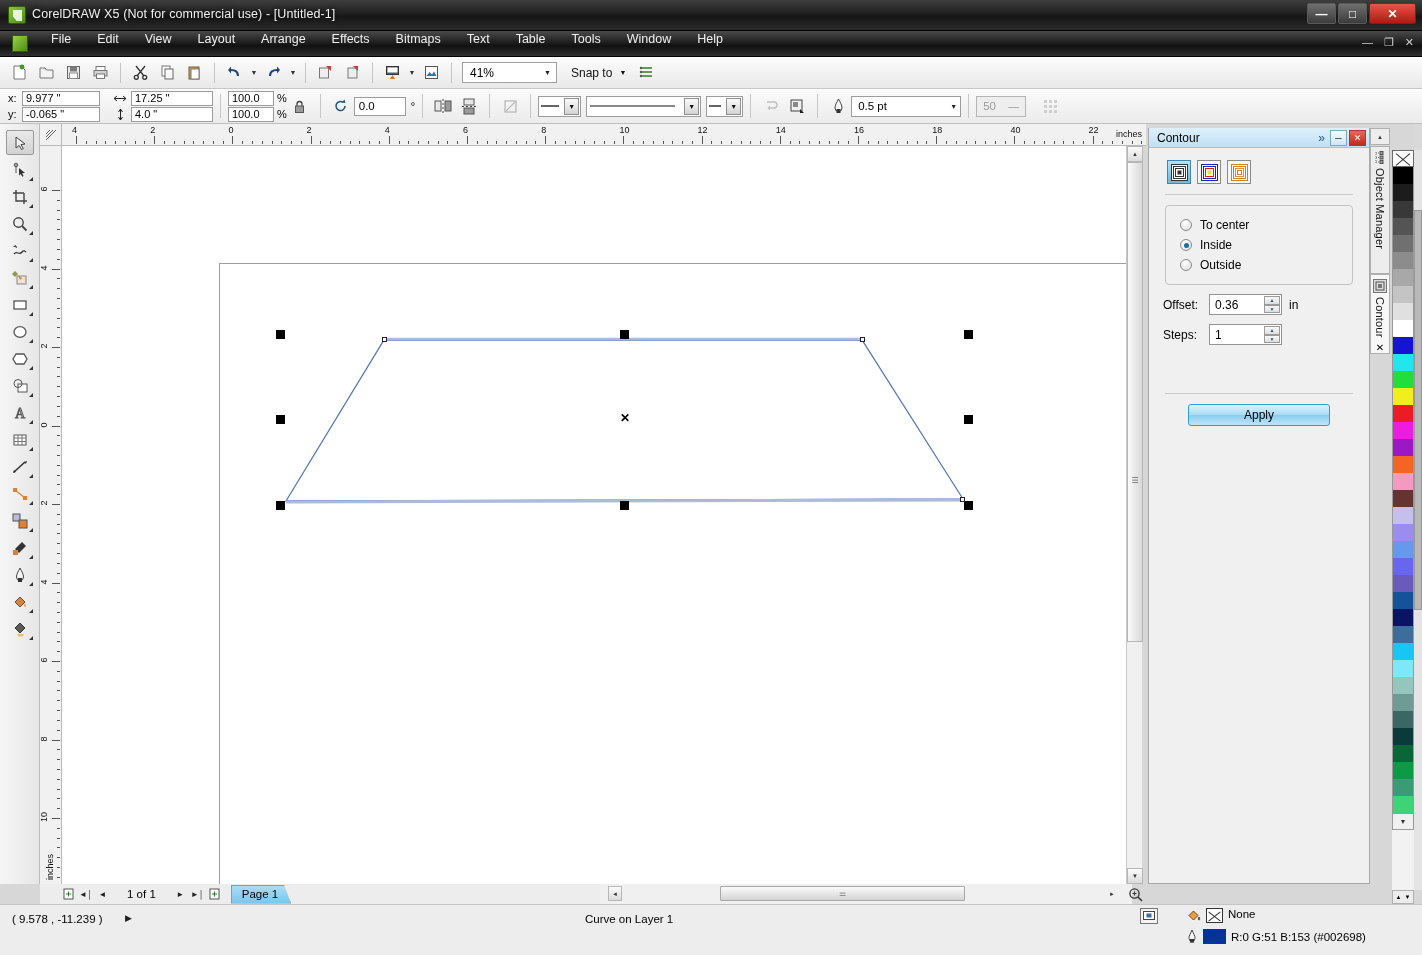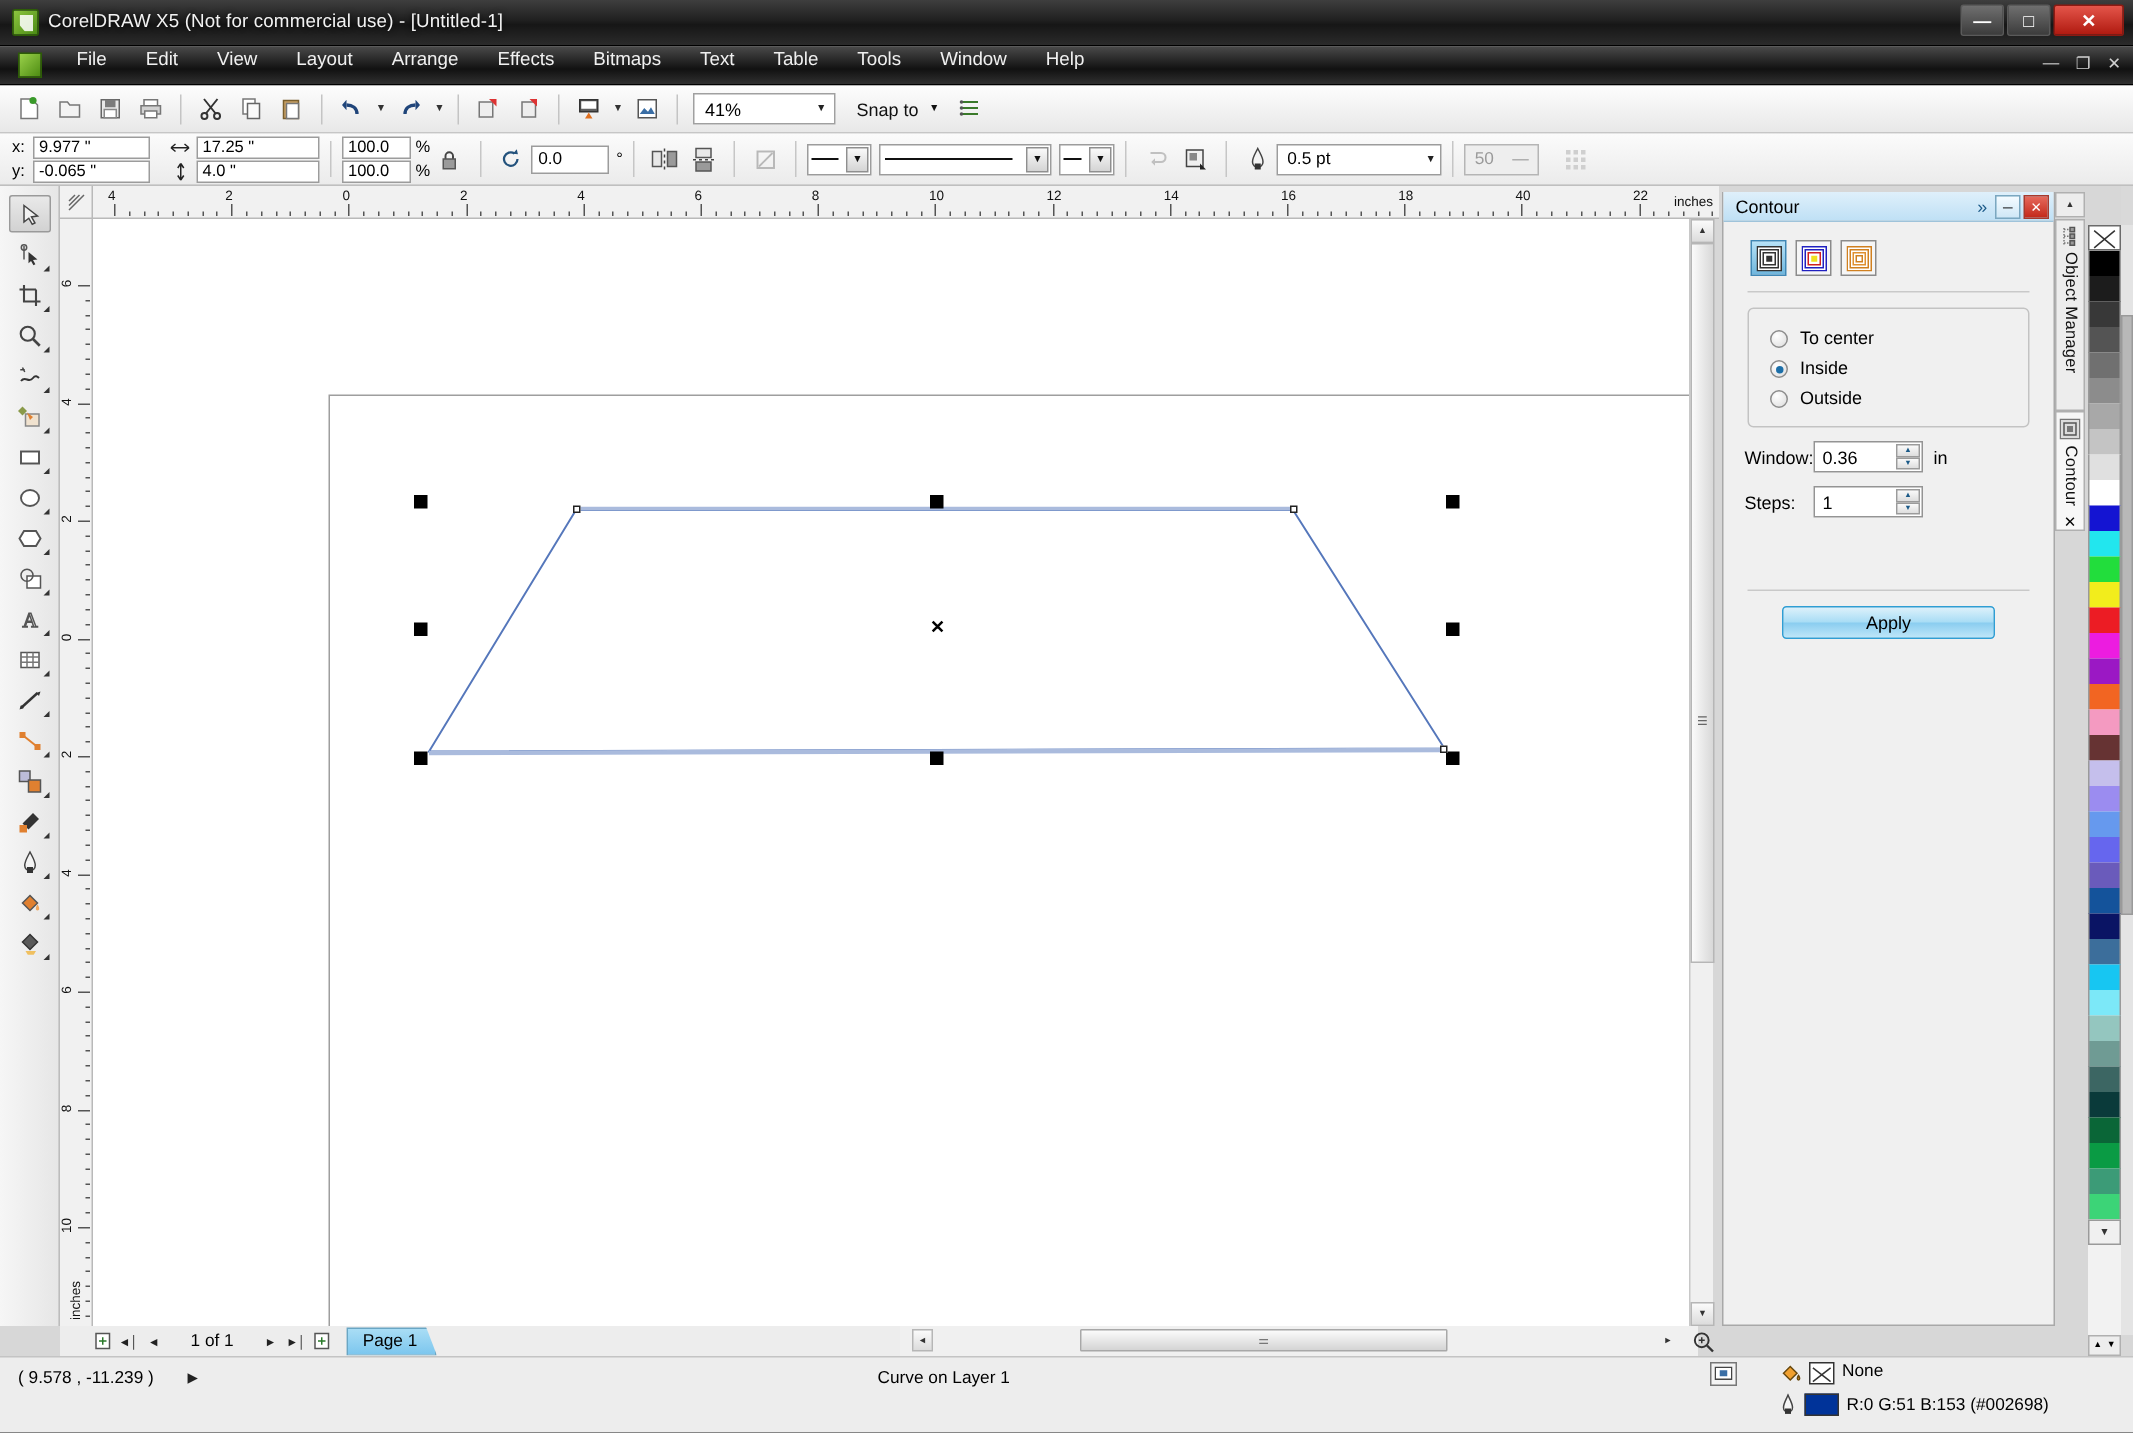--- a/index.html
+++ b/index.html
@@ -262,21 +262,21 @@
     width:24px; height:24px; border:1px solid #8b8b8b; background:#f6f6f6;
     display:flex; align-items:center; justify-content:center;
   }
   .ci.active { background: linear-gradient(to bottom,#b7e2f7,#6fb6dd); border-color:#3f87b5; }
   .hr-line { margin:10px 16px 0 16px; height:1px; background:#c9c9c9; }
 
   .radio-box {
     margin:10px 16px 0 16px; border:1px solid #c3c3c3; border-radius:4px; background:#f0f0f0;
     padding:9px 0 9px 0;
   }
-  .radio-row { display:flex; align-items:flex-end; gap:8px; padding:3px 0 3px 14px; font-size:12px; color:#000; }
+  .radio-row { display:flex; align-items:center; gap:8px; padding:3px 0 3px 14px; font-size:12px; color:#000; }
   .radio {
     width:12px; height:12px; border-radius:50%;
     background: radial-gradient(circle at 35% 30%, #fff, #dcdcdc);
     border:1px solid #8d8d8d; position:relative;
   }
   .radio.on::after {
     content:""; position:absolute; left:2.5px; top:2.5px; width:5px; height:5px;
     border-radius:50%; background:#1b6ea8;
   }
 
@@ -1200,21 +1200,21 @@
         <span class="radio on"></span>
         <span>Inside</span>
       </div>
       <div class="radio-row">
         <span class="radio"></span>
         <span>Outside</span>
       </div>
     </div>
 
     <div class="field-row">
-      <span class="field-lab">Window:</span>
+      <span class="field-lab">Offset:</span>
       <span class="spin">
         <span>0.36</span>
         <span class="ctrl">
             <span>▲</span>
             <span>▼</span>
           </span>
       </span>
       <span class="unit">in</span>
     </div>
 

